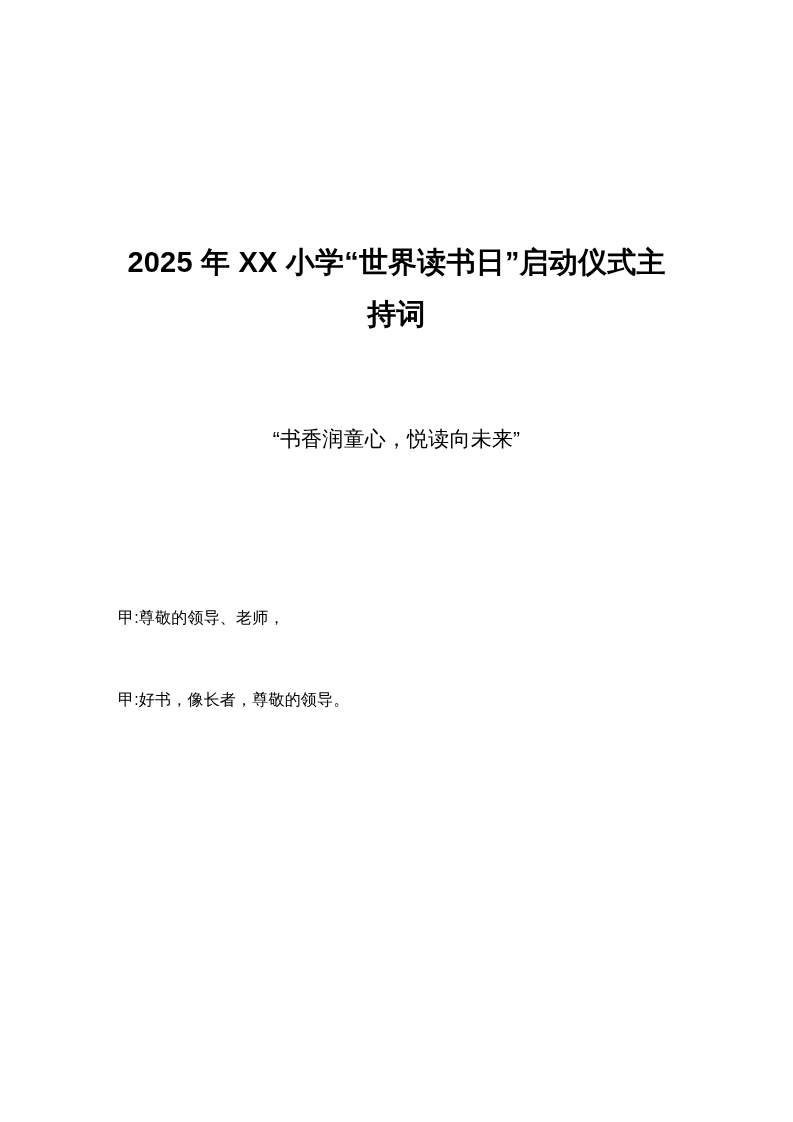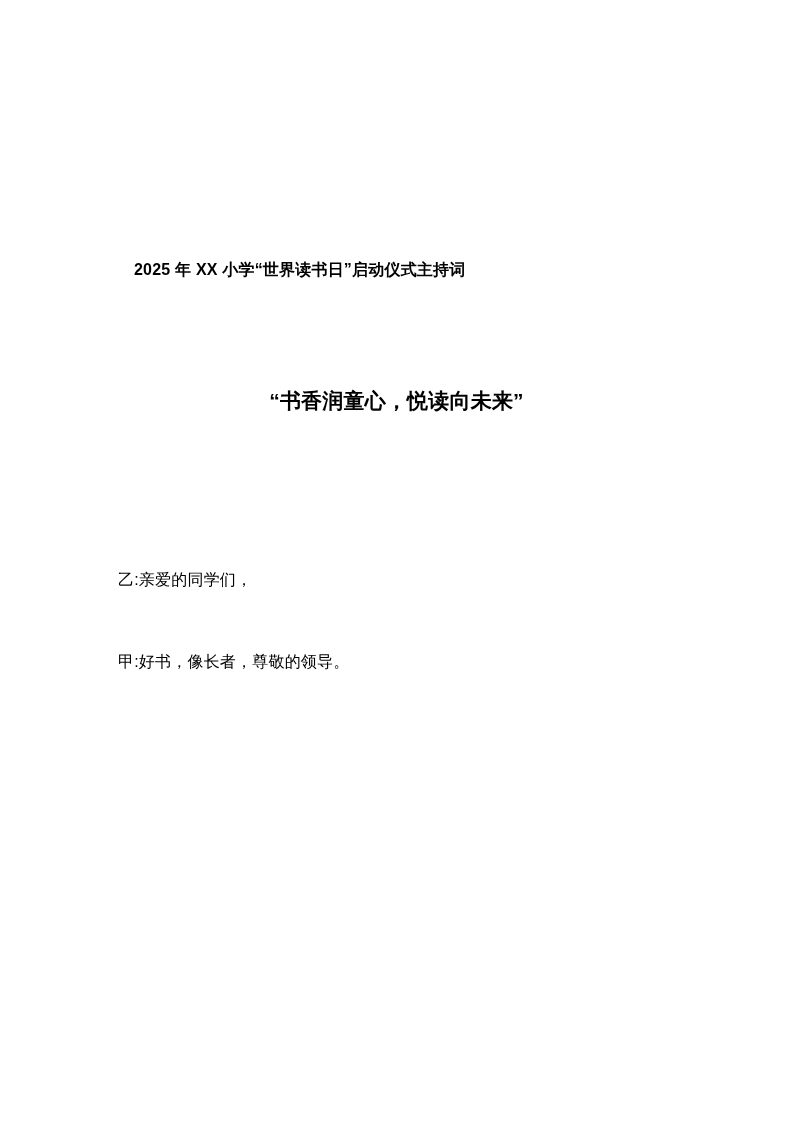--- a/index.html
+++ b/index.html
@@ -16,34 +16,34 @@
   }
   .page {
     position: relative;
     width: 793px;
     height: 1122px;
     background: #ffffff;
     box-sizing: border-box;
     padding: 0 118px;
   }
   .doc-title {
-    margin: 16px;
+    margin: 8px;
     padding-top: 228px;
-    font-size: 16px;
+    font-size: 29px;
     font-weight: bold;
     line-height: 52px;
-    text-align: left;
+    text-align: center;
     letter-spacing: 0.2px;
     word-break: break-all;
   }
   .doc-subtitle {
     margin: 10px;
     padding-top: 72px;
     font-size: 21px;
-    font-weight: bold;
+    font-weight: normal;
     line-height: 34px;
     text-align: center;
     letter-spacing: 0.2px;
   }
   .body-block {
     padding-top: 140px;
   }
   .body-line {
     margin: 0 0 58px 0;
     font-size: 16px;
@@ -58,17 +58,17 @@
 </head>
 <body>
 
 <div class="page">
 
   <h1 class="doc-title">2025 年 XX 小学“世界读书日”启动仪式主持词</h1>
 
   <h2 class="doc-subtitle">“书香润童心，悦读向未来”</h2>
 
   <div class="body-block">
-    <p class="body-line">乙:亲爱的同学们，</p>
+    <p class="body-line">甲:尊敬的领导、老师，</p>
     <p class="body-line">甲:好书，像长者，尊敬的领导。</p>
   </div>
 
 </div>
 
 </body></html>

